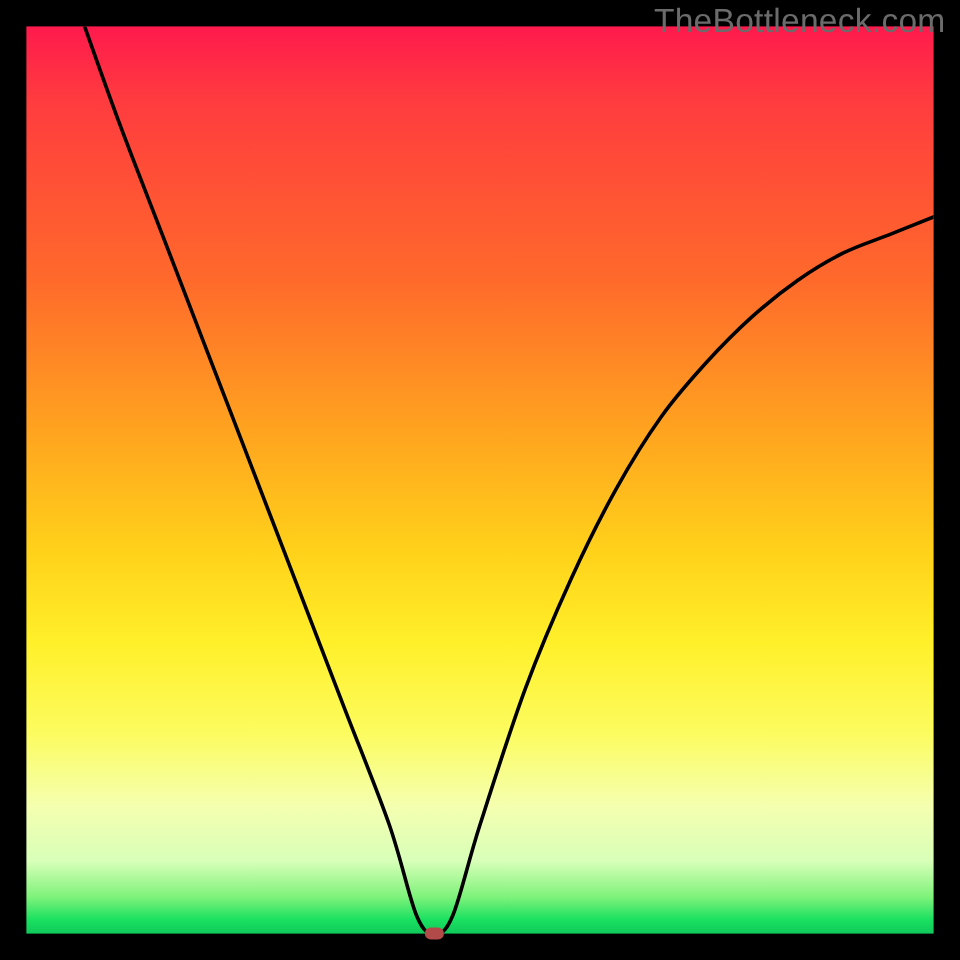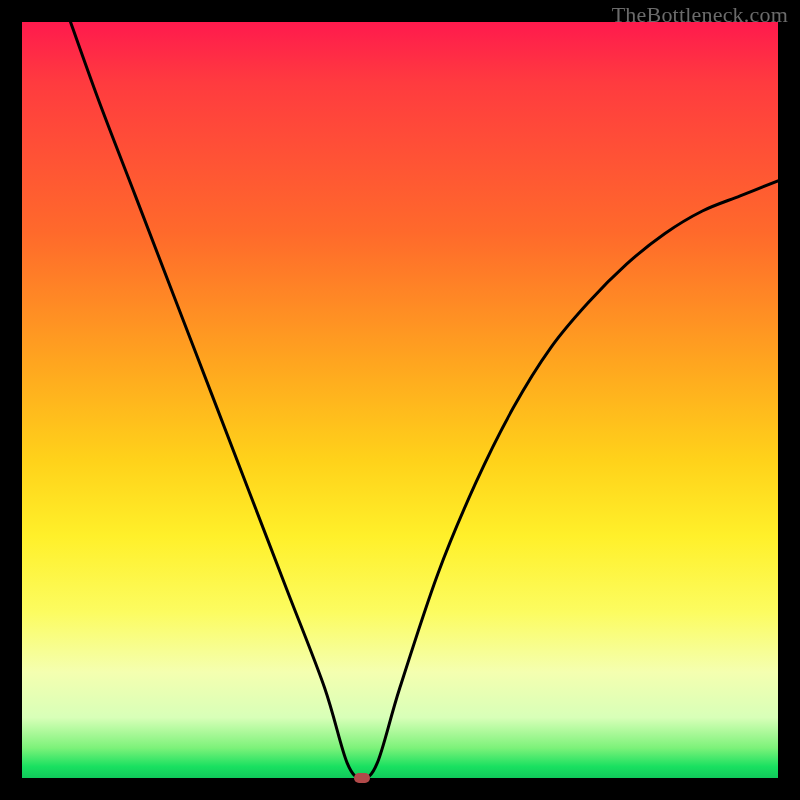--- a/index.html
+++ b/index.html
@@ -12,22 +12,22 @@
   }
   .page {
     position: relative;
     width: 800px;
     height: 800px;
   }
   .watermark {
     position: absolute;
     top: 2px;
     right: 12px;
-    font-family: Liberation Serif, serif;
-    font-size: 22px;
+    font-family: Liberation Sans, sans-serif;
+    font-size: 28px;
     color: #6b6b6b;
     letter-spacing: 0.2px;
     z-index: 3;
   }
   .plot-outer {
     position: absolute;
     left: 22px;
     top: 22px;
     width: 756px;
     height: 756px;

